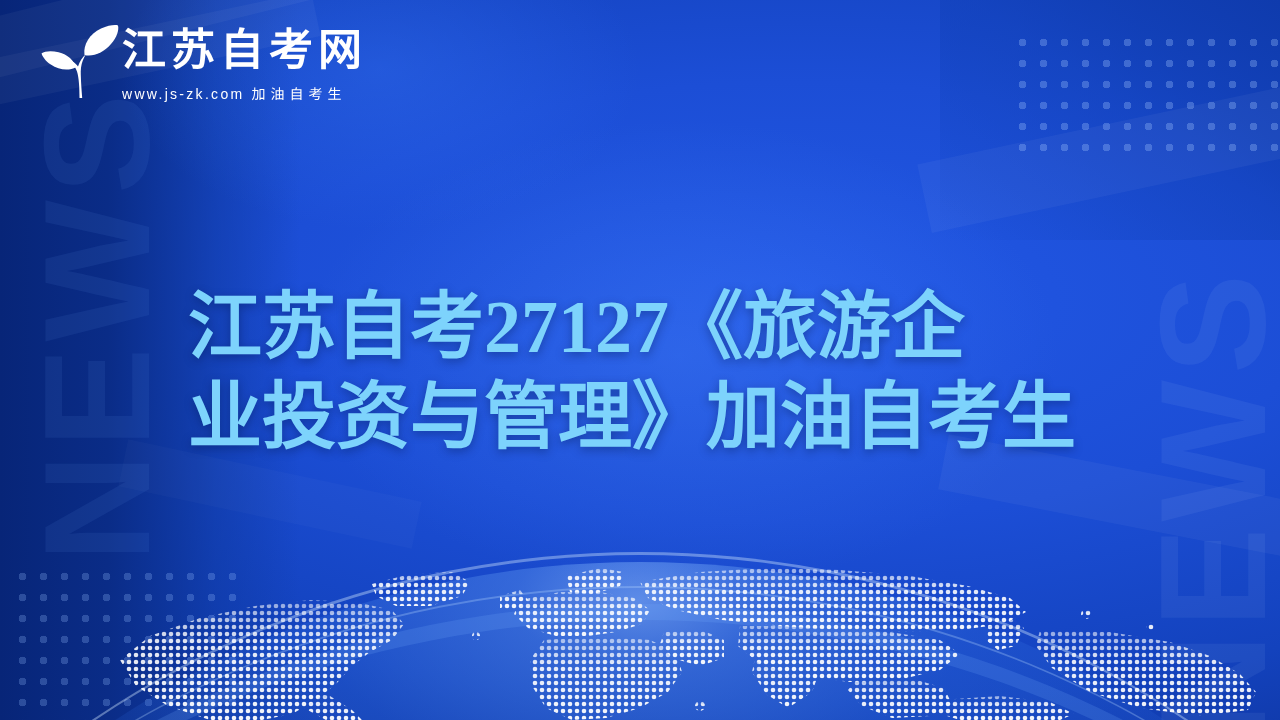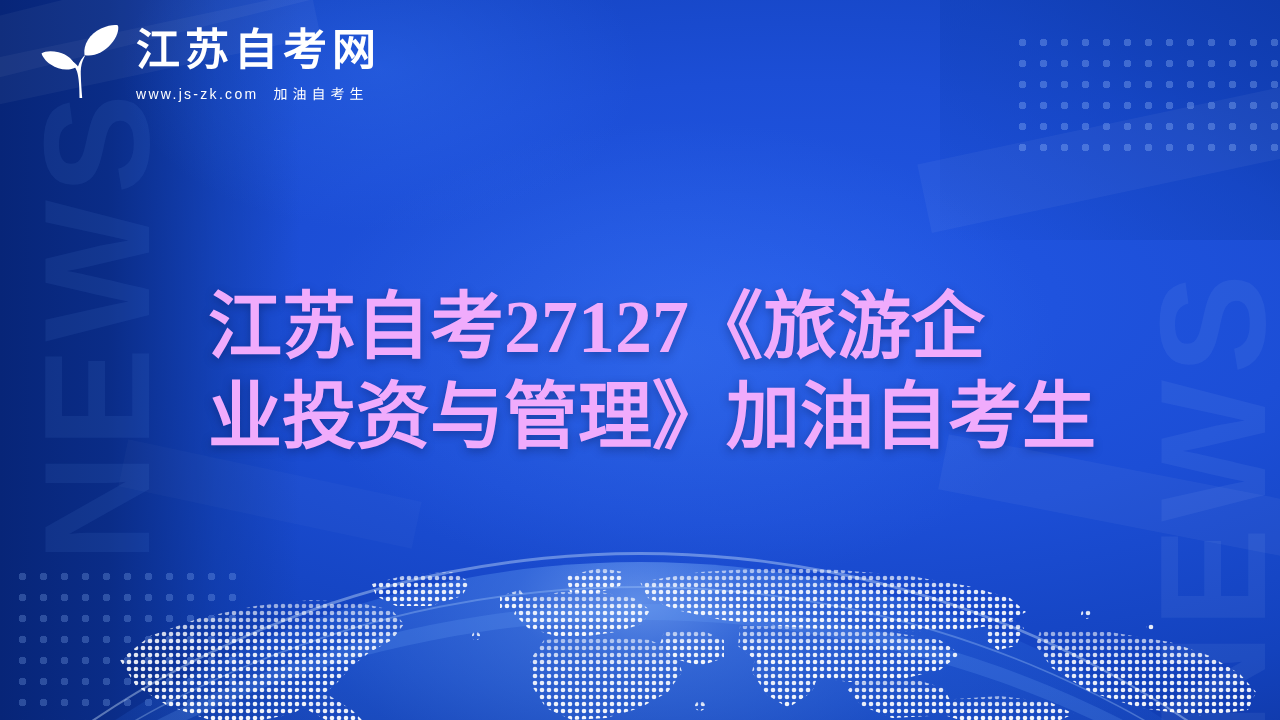--- a/index.html
+++ b/index.html
@@ -167,21 +167,20 @@
     height: 180px;
   }
 
   
   .logo {
     position: absolute;
     left: 34px;
     top: 22px;
     display: flex;
     align-items: flex-start;
-    gap: 14px;
   }
   .logo-mark { width: 88px; height: 78px; flex: 0 0 auto; }
   .logo-text-block { padding-top: 4px; }
   .logo-title {
     font-family: "Liberation Sans", "DejaVu Sans", sans-serif;
     font-size: 44px;
     font-weight: 700;
     color: #ffffff;
     letter-spacing: 5px;
     line-height: 1.08;
@@ -189,33 +188,33 @@
   }
   .logo-tagline {
     margin-top: 9px;
     font-family: "Liberation Sans", "DejaVu Sans", sans-serif;
     font-size: 14px;
     font-weight: 400;
     color: #ffffff;
     letter-spacing: 2.3px;
     white-space: nowrap;
   }
-  .logo-tagline .cn { letter-spacing: 5px; margin-left: 15px; text-align: right; }
+  .logo-tagline .cn { letter-spacing: 5px; margin-left: 7px; text-align: right; }
 
   
   .headline {
     position: absolute;
-    left: 208px;
+    left: 188px;
     top: 282px;
     width: 900px;
     font-family: "Liberation Serif", "DejaVu Serif", serif;
     font-weight: 700;
     font-size: 74px;
     line-height: 90px;
-    color: #f0abfc;
+    color: #7dd3fc;
     text-shadow: 0 3px 10px rgba(3,22,72,0.38);
     letter-spacing: 0px;
   }
   .headline .line { display: block; white-space: nowrap; }
 </style>
 </head>
 <body>
 
 <div id="stage">
 

